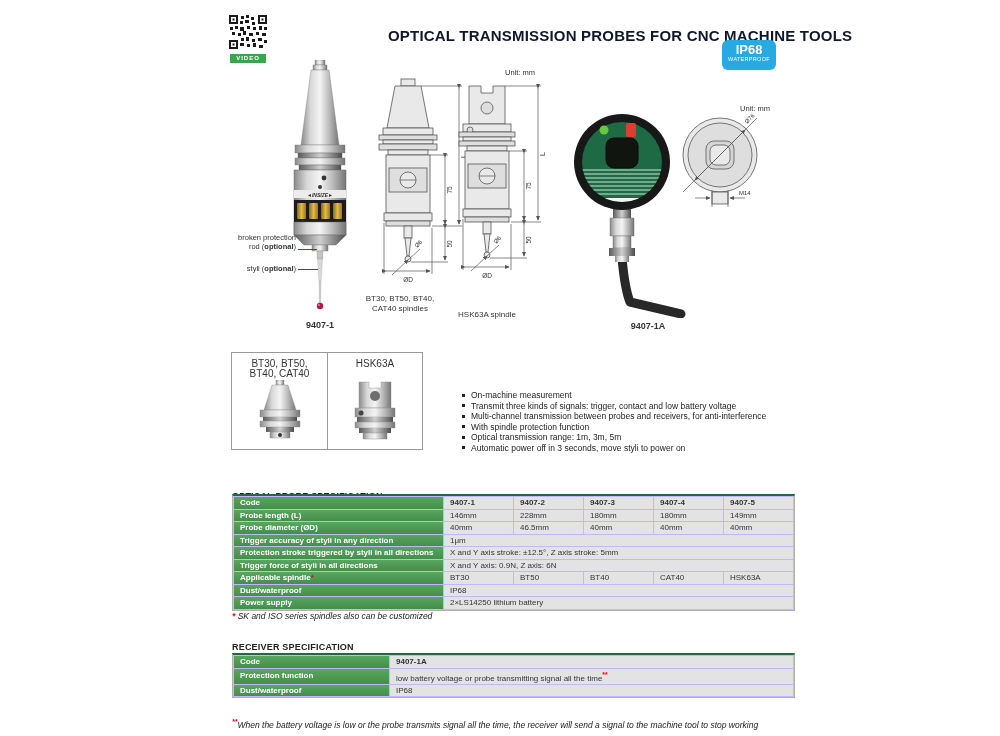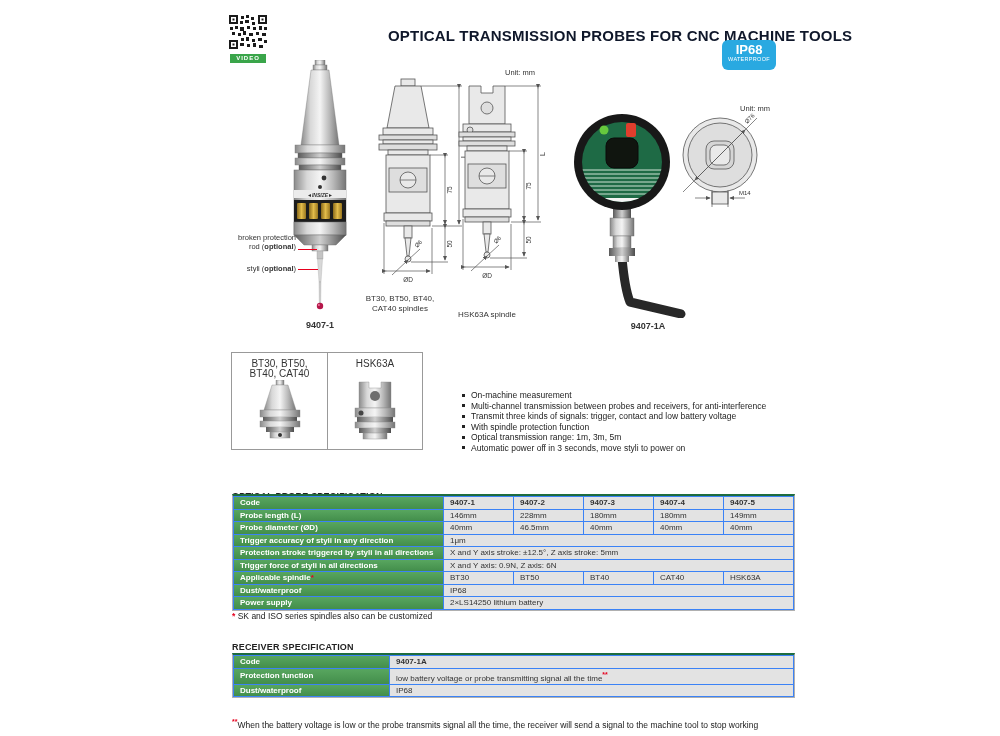--- a/index.html
+++ b/index.html
@@ -33,28 +33,28 @@
   .spindle-cell + .spindle-cell { border-left:1px solid #999; }
   .spindle-title { font-size:10px; color:#333; line-height:9.5px; }
 
   
   .features { list-style:none; }
   .features li { font-size:8.5px; color:#222; line-height:10.5px; padding-left:9px; position:relative; }
   .features li::before { content:""; position:absolute; left:0; top:3.5px; width:3px; height:3px; background:#222; }
 
   
   .sec-heading { font-size:9px; font-weight:bold; color:#222; letter-spacing:0.2px; }
-  table.spec { border-collapse:separate; border-spacing:1px; background:#3b82f6; table-layout:fixed;
+  table.spec { border-collapse:separate; border-spacing:1px; background:#c4b5fd; table-layout:fixed;
     border:1px solid #b0b0b0; border-top:2px solid #1e6c3e; width:558px; }
   table.spec th { background:linear-gradient(#58a65f,#438e4b); color:#fff; font-size:8px; font-weight:bold;
     text-align:left; padding:1px 6px; line-height:9.5px; }
   table.spec td { background:#e3e3e3; color:#333; font-size:8px; padding:1px 6px; line-height:9.5px; }
   td.bold, .bold-codes { font-weight:bold; }
   .red { color:#e6001e; }
-  .footnote { font-size:8.5px; color:#222; }
+  .footnote { font-size:8.5px; color:#222;font-style:italic; }
   .footnote .red { font-weight:bold; }
   sup.red { font-size:7px; vertical-align:super; font-weight:bold; }
 
   svg text { font-family:"Liberation Sans", sans-serif; fill:#333; }
   .dim { stroke:#555; stroke-width:0.7; fill:none; }
   .part { fill:#e9e9e9; stroke:#555; stroke-width:0.8; }
   .part2 { fill:#dedede; stroke:#555; stroke-width:0.8; }
 </style>
 </head>
 <body>
@@ -335,22 +335,22 @@
         <rect x="12" y="37" width="36" height="5" fill="url(#metaldark)"></rect>
         <rect x="10" y="42" width="40" height="6" fill="url(#metal)" stroke="#888" stroke-width="0.4"></rect>
         <rect x="14" y="48" width="32" height="5" fill="url(#metaldark)"></rect>
         <rect x="18" y="53" width="24" height="6" fill="url(#metal)" stroke="#888" stroke-width="0.4"></rect>
       </svg>
     </div>
   </div>
 
   <ul class="abs features" style="left:462px; top:390px; width:420px;">
     <li>On-machine measurement</li>
+    <li>Transmit three kinds of signals: trigger, contact and low battery voltage</li>
     <li>Multi-channel transmission between probes and receivers, for anti-interference</li>
-    <li>Transmit three kinds of signals: trigger, contact and low battery voltage</li>
     <li>With spindle protection function</li>
     <li>Optical transmission range: 1m, 3m, 5m</li>
     <li>Automatic power off in 3 seconds, move styli to power on</li>
   </ul>
 
   <div class="abs sec-heading" style="left:232px; top:483px;margin-top:8px;">OPTICAL PROBE SPECIFICATION</div>
   <table class="spec abs" style="left:232px; top:494px;">
     <colgroup>
         <col style="width:209px">
         <col style="width:69px">

